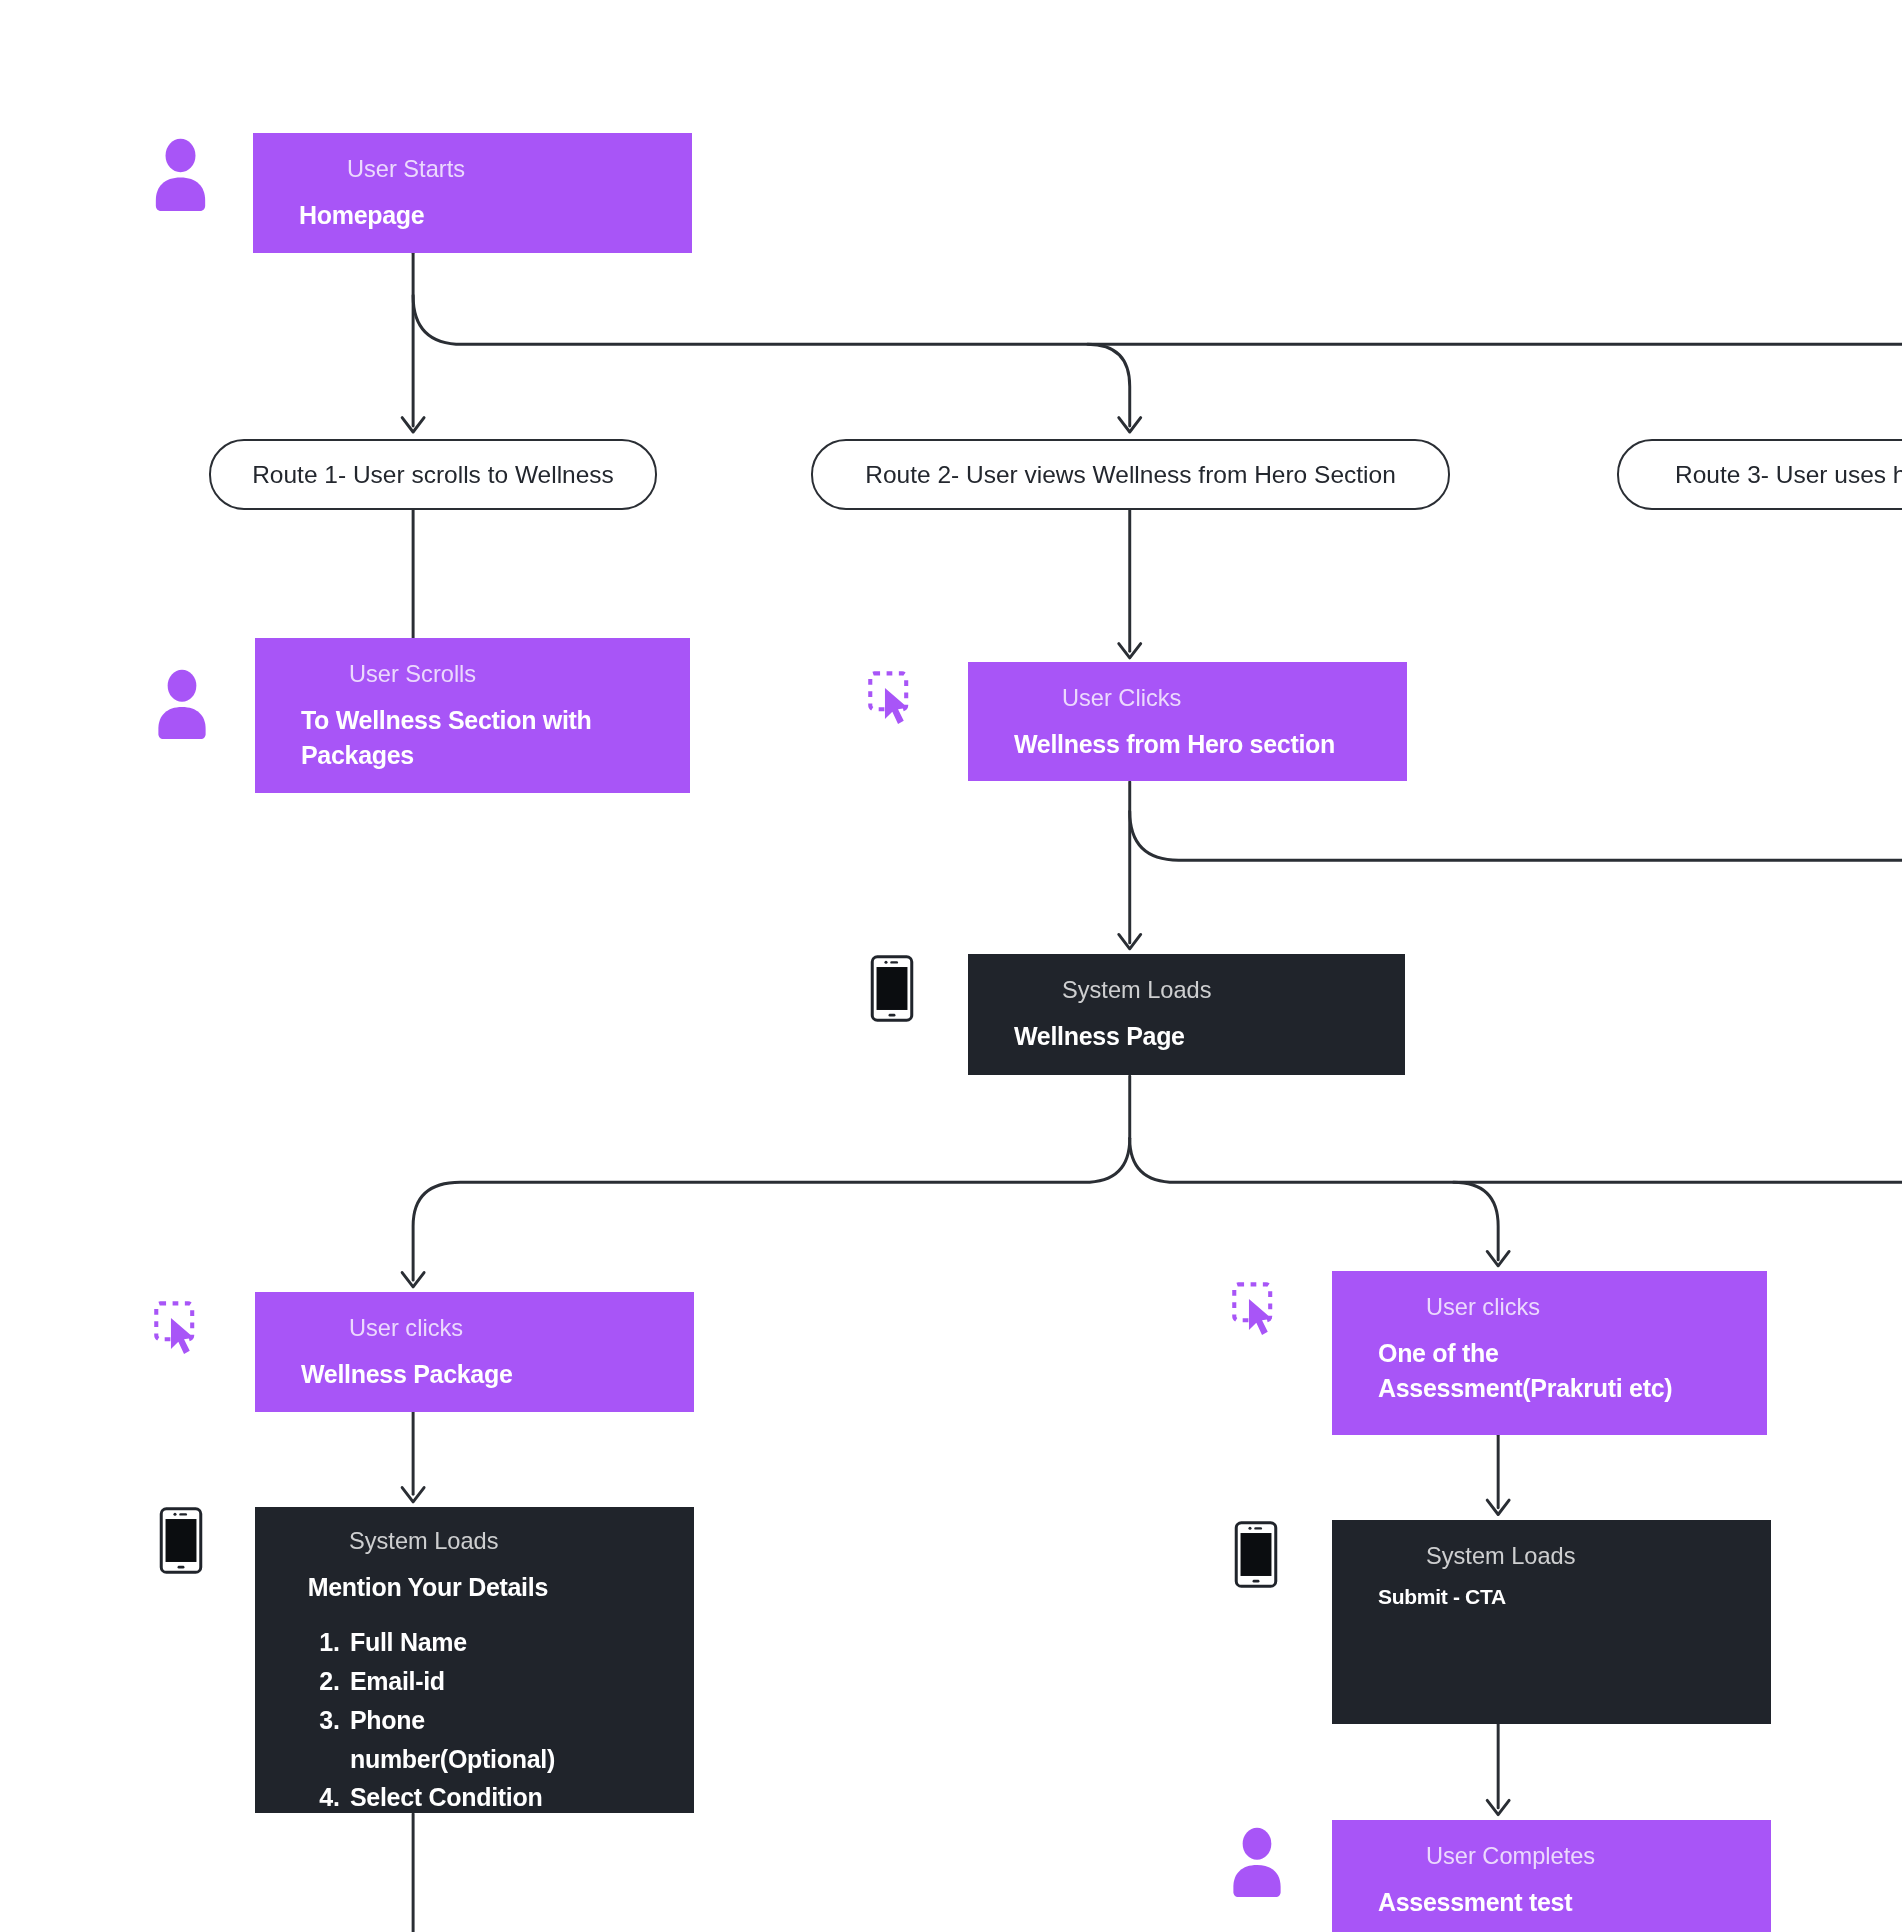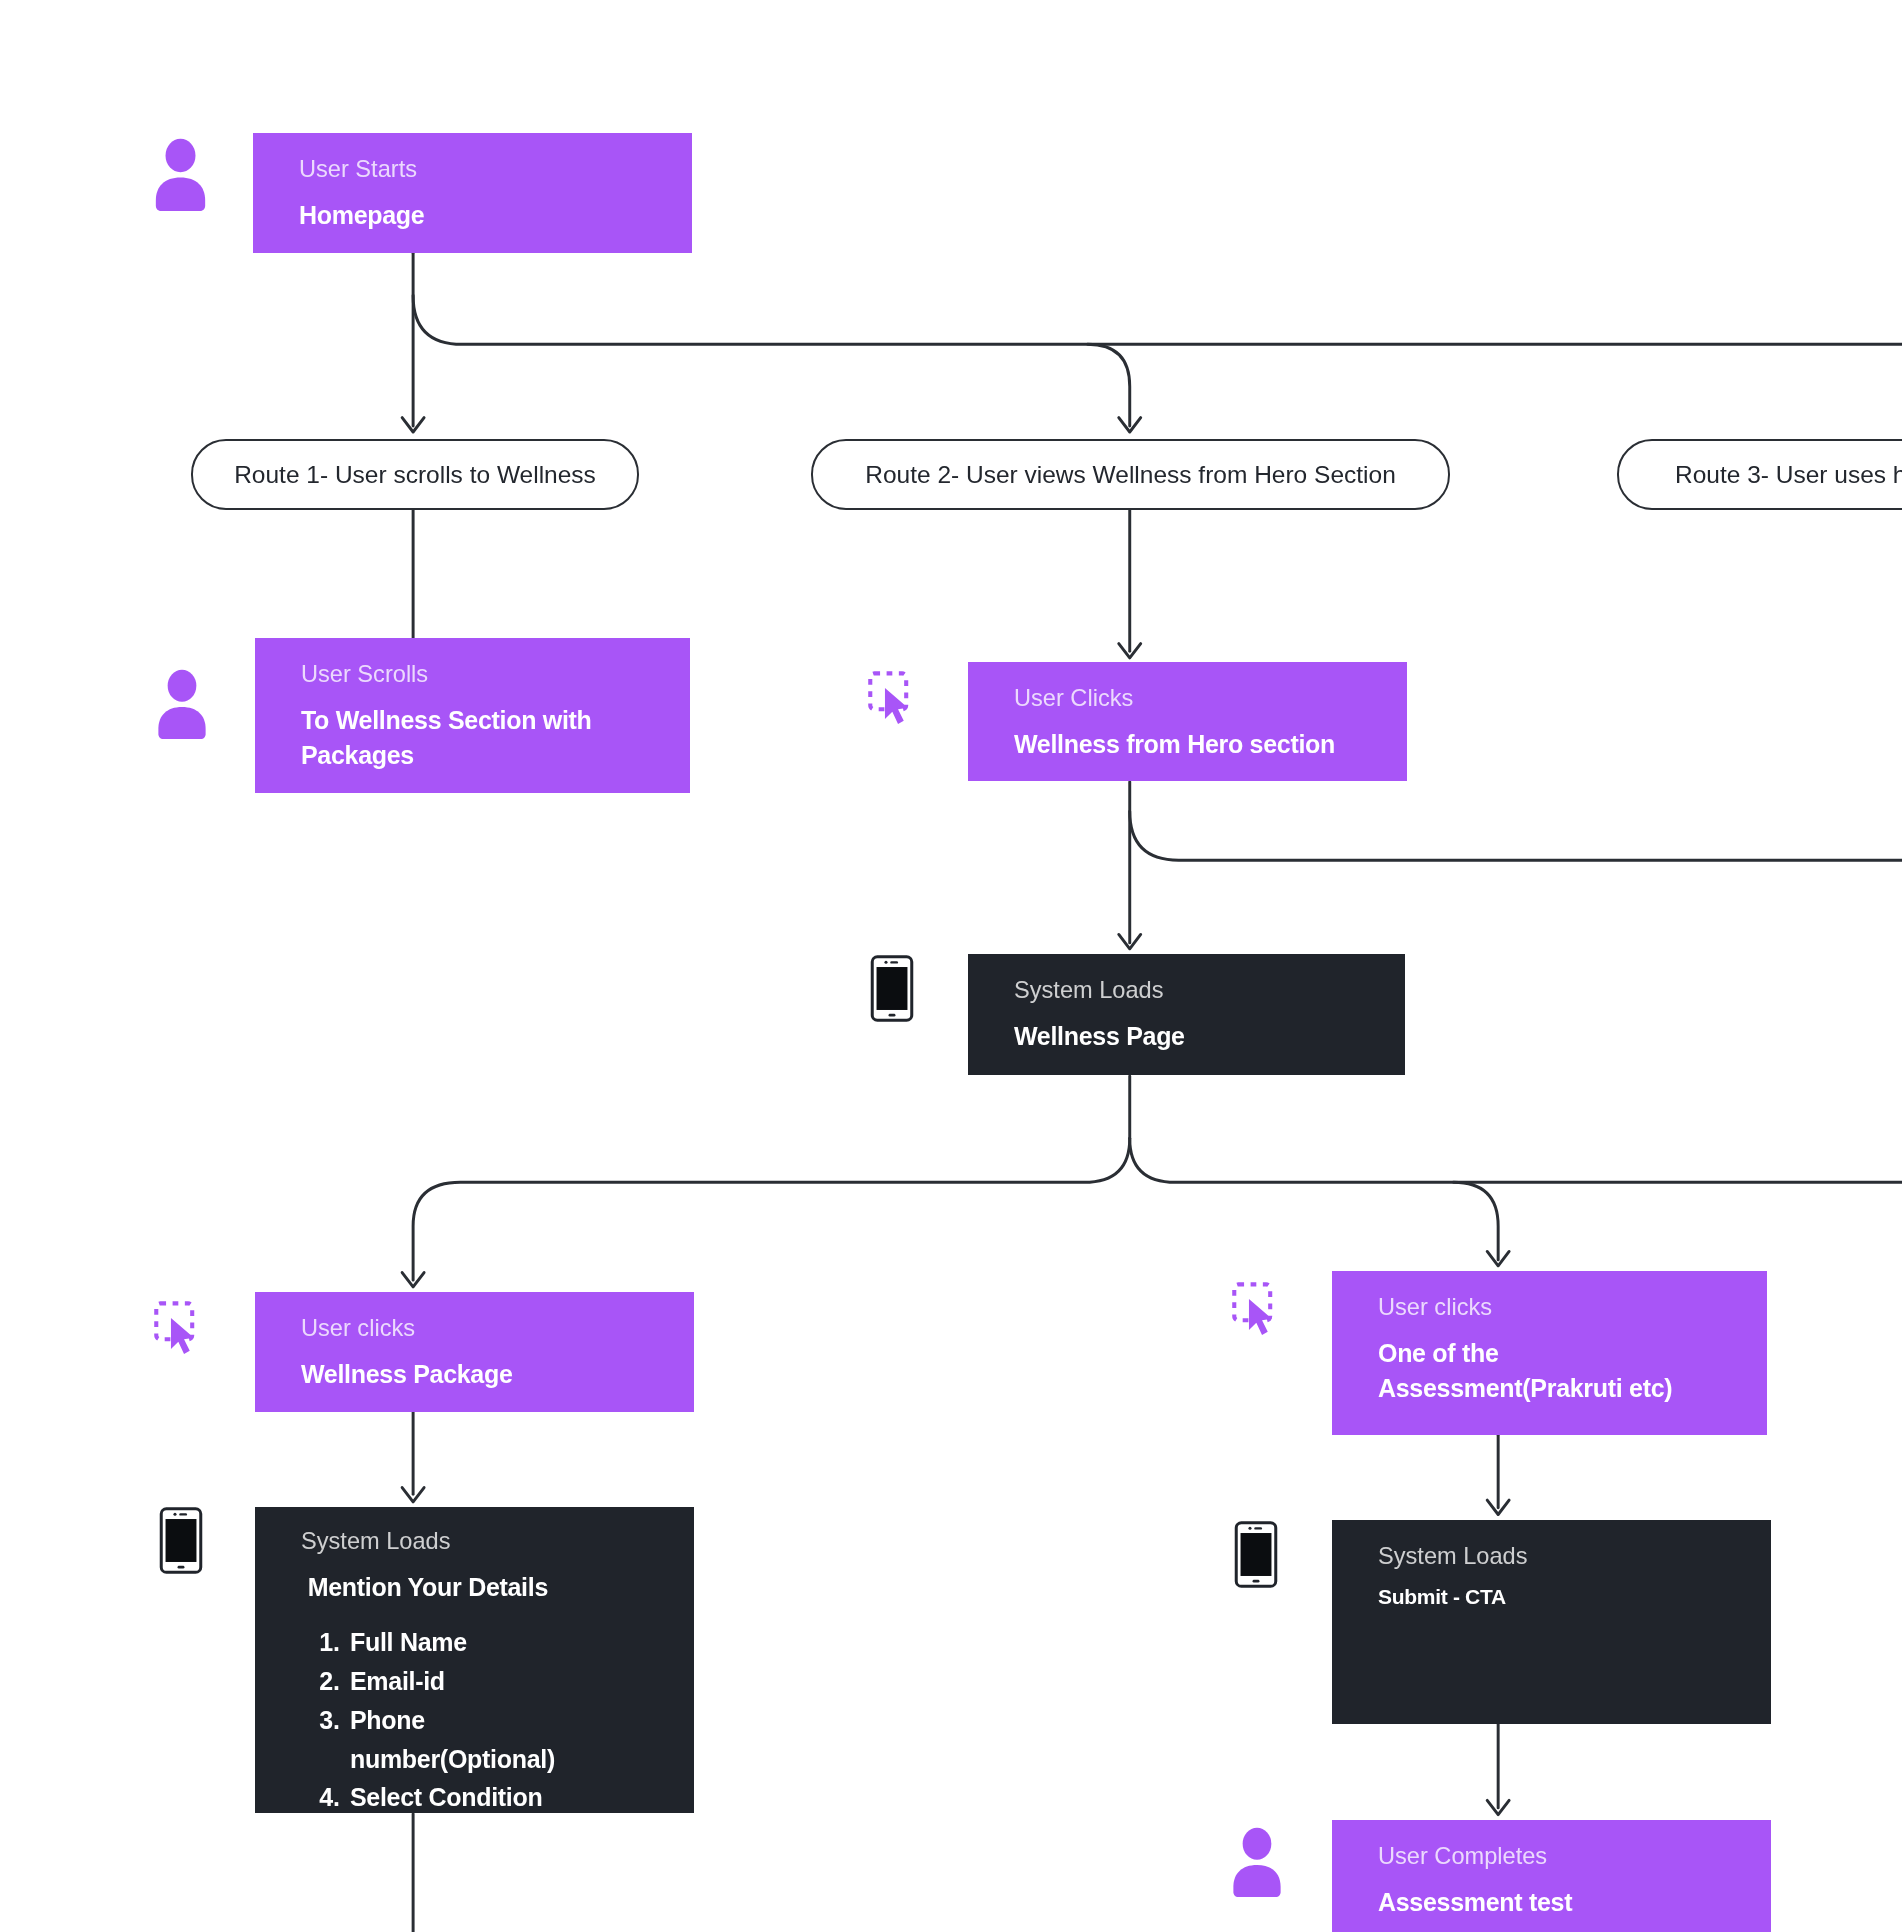--- a/index.html
+++ b/index.html
@@ -8,21 +8,21 @@
     overflow:hidden;font-family:"Liberation Sans",sans-serif;
   }
   svg.connectors{position:absolute;left:0;top:0;z-index:1;}
   .line{stroke:var(--line,#2A2E34);stroke-width:3.5;fill:none;stroke-linecap:round;}
   .chev{stroke:var(--line,#2A2E34);stroke-width:3.5;fill:none;stroke-linecap:round;stroke-linejoin:round;}
 
   .node{position:absolute;z-index:2;box-sizing:border-box;}
   .card{padding:22px 17px 20px 46px;color:#fff;}
   .card.purple{background:var(--purple,#A855F7);}
   .card.dark{background:var(--dark,#20242B);}
-  .lbl{font-size:23.6px;line-height:1.2;color:rgba(255,255,255,0.78);font-weight:400;margin-bottom:15px;}
+  .lbl{font-size:23.6px;line-height:1.2;color:rgba(255,255,255,0.78);font-weight:400;margin-bottom:15px;margin-left:48px;}
   .ttl{font-size:25px;line-height:1.38;font-weight:700;color:#ffffff;white-space:pre-line;letter-spacing:-0.3px;}
   .cta{font-size:21px;font-weight:700;color:#ffffff;letter-spacing:-0.3px;}
 
   .oval{
     position:absolute;z-index:2;height:71px;border:2.1px solid #2A2E34;border-radius:35px;
     background:#fff;display:flex;align-items:center;justify-content:center;
     font-size:24.5px;color:#23272E;box-sizing:border-box;white-space:nowrap;
   }
   .oval.clipped{justify-content:flex-start;padding-left:56px;}
 
@@ -75,21 +75,21 @@
     <svg width="57" height="74" viewBox="0 0 64 84">
       <ellipse class="person-fill" cx="32" cy="21" rx="17" ry="19"></ellipse>
       <path class="person-fill" d="M32 46 C14 46 4 56 4 72 L4 78 C4 81 6 84 10 84 L54 84 C58 84 60 81 60 78 L60 72 C60 56 50 46 32 46 Z"></path>
     </svg>
   </div>
   <div class="node card purple" style="left:253px;top:133px;width:439px;height:120px">
     <div class="lbl">User Starts</div>
     <div class="ttl">Homepage</div>
   </div>
 
-  <div class="oval" style="left:191px;top:439px;width:448px">
+  <div class="oval" style="left:209px;top:439px;width:448px">
     <span>Route 1- User scrolls to Wellness</span>
   </div>
   <div class="oval" style="left:811px;top:439px;width:639px">
     <span>Route 2- User views Wellness from Hero Section</span>
   </div>
   <div class="oval clipped" style="left:1617px;top:439px;width:590px">
     <span>Route 3- User uses ha</span>
   </div>
 
   <div class="icon" style="left:155px;top:668px">

